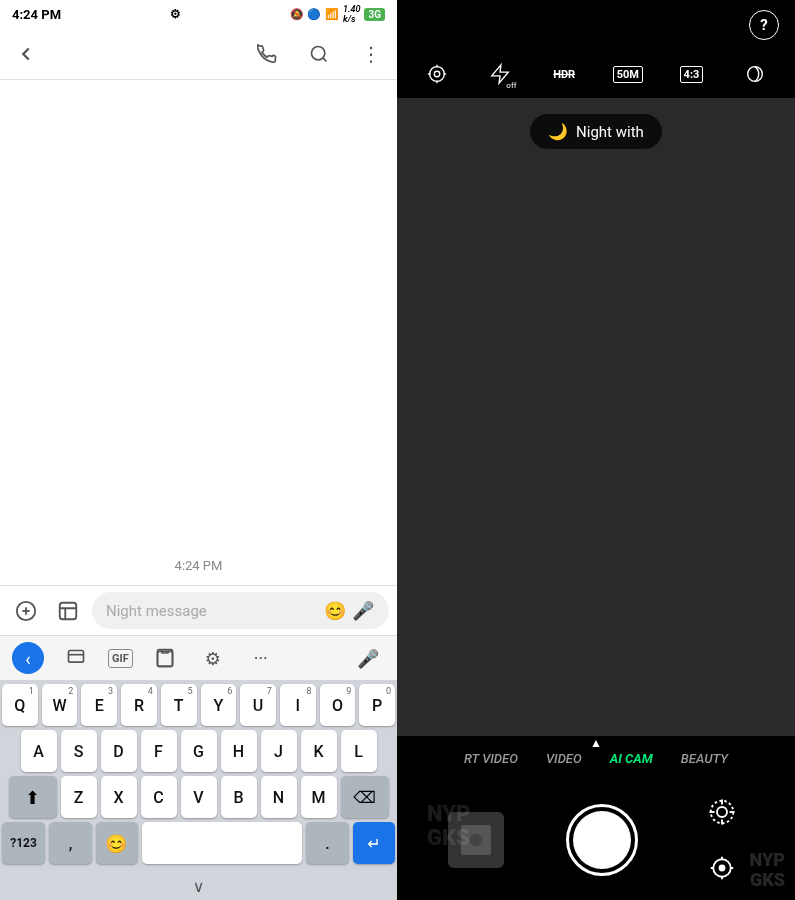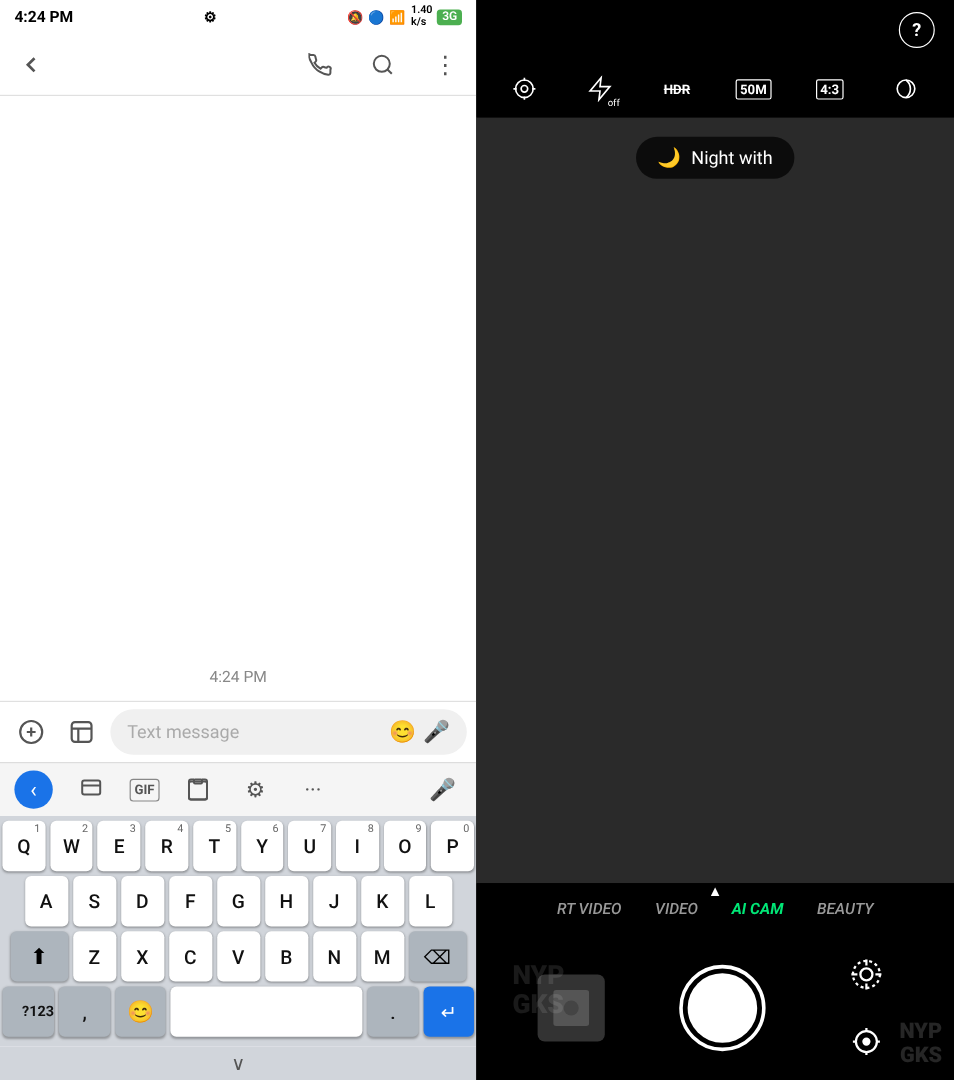--- a/index.html
+++ b/index.html
@@ -173,21 +173,20 @@
       flex: 4;
       max-width: 160px;
     }
     .key-num-toggle {
       background: #adb5bd;
       font-size: 13px;
       font-weight: 600;
       color: #111;
       min-width: 42px;
       max-width: 48px;
-      align-items: flex-end;
     }
     .key-emoji-key {
       background: #adb5bd;
       font-size: 18px;
       min-width: 36px;
       max-width: 42px;
     }
     .key-send {
       background: #1a73e8;
       min-width: 36px;
@@ -369,21 +368,21 @@
 
 <div class="left-panel">
 
   <div class="status-bar">
     <span class="status-time">4:24 PM</span>
     <span>⚙</span>
     <div class="status-icons">
       <span>🔕</span>
       <span>🔵</span>
       <span>📶</span>
-      <span style="font-size:9px;">1.40<br>k/s</span>
+      <span style="font-size:9px;font-style:italic;">1.40<br>k/s</span>
       <span style="background:#4caf50;color:#fff;font-size:10px;padding:1px 4px;border-radius:3px;">3G</span>
     </div>
   </div>
 
   <div class="top-nav">
     <div class="top-nav-left">
       <div class="nav-icon">
         <svg width="22" height="22" viewBox="0 0 24 24" fill="none" stroke="#555" stroke-width="2.5">
             <polyline points="15 18 9 12 15 6"></polyline>
           </svg>
@@ -418,21 +417,21 @@
           <line x1="8" y1="12" x2="16" y2="12"></line>
         </svg>
     </div>
     <div class="input-icon">
       <svg width="22" height="22" viewBox="0 0 24 24" fill="none" stroke="#555" stroke-width="2">
           <rect x="3" y="3" width="18" height="18" rx="3"></rect>
           <path d="M3 9h18M9 21V9"></path>
         </svg>
     </div>
     <div class="text-input-wrapper">
-      <span class="text-input-placeholder">Text message</span>
+      <span class="text-input-placeholder">Night message</span>
       <span class="input-emoji">😊</span>
       <span class="input-mic">🎤</span>
     </div>
   </div>
 
   <div class="keyboard-toolbar">
     <div class="kb-tool-icon kb-tool-active">‹</div>
     <div class="kb-tool-icon">
       <svg width="20" height="20" viewBox="0 0 24 24" fill="none" stroke="#555" stroke-width="2">
           <rect x="3" y="3" width="18" height="14" rx="2"></rect>

